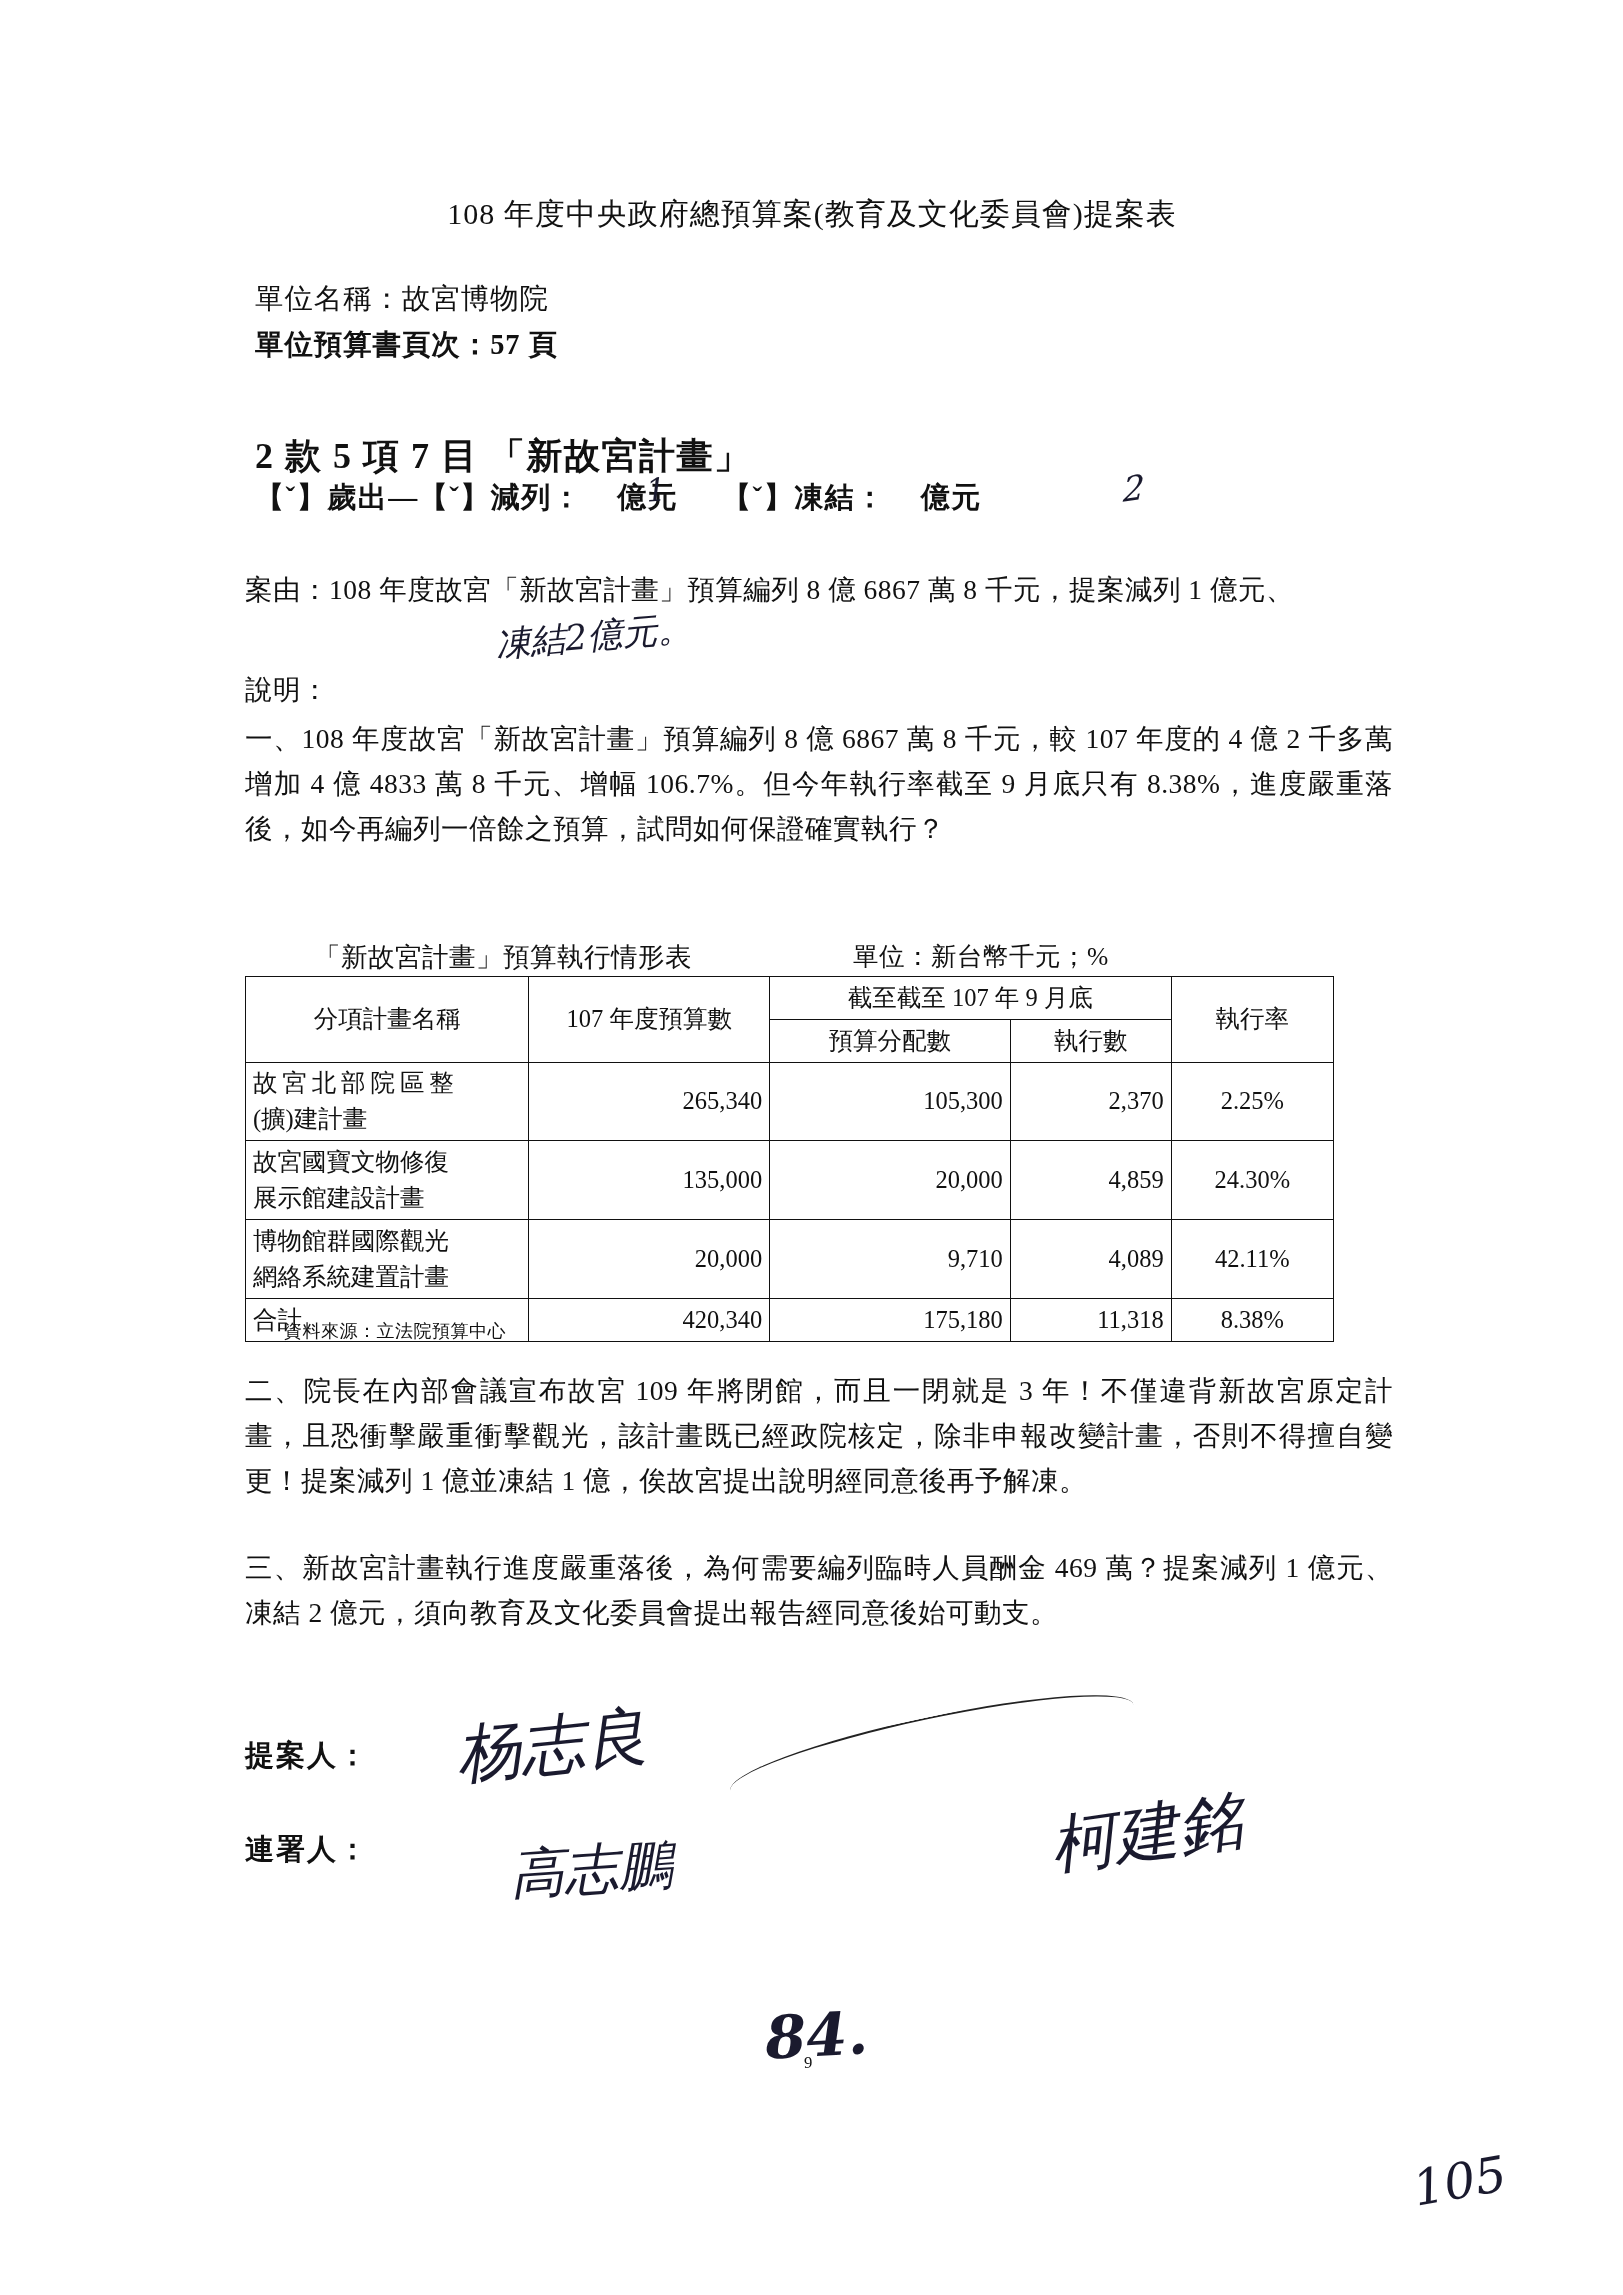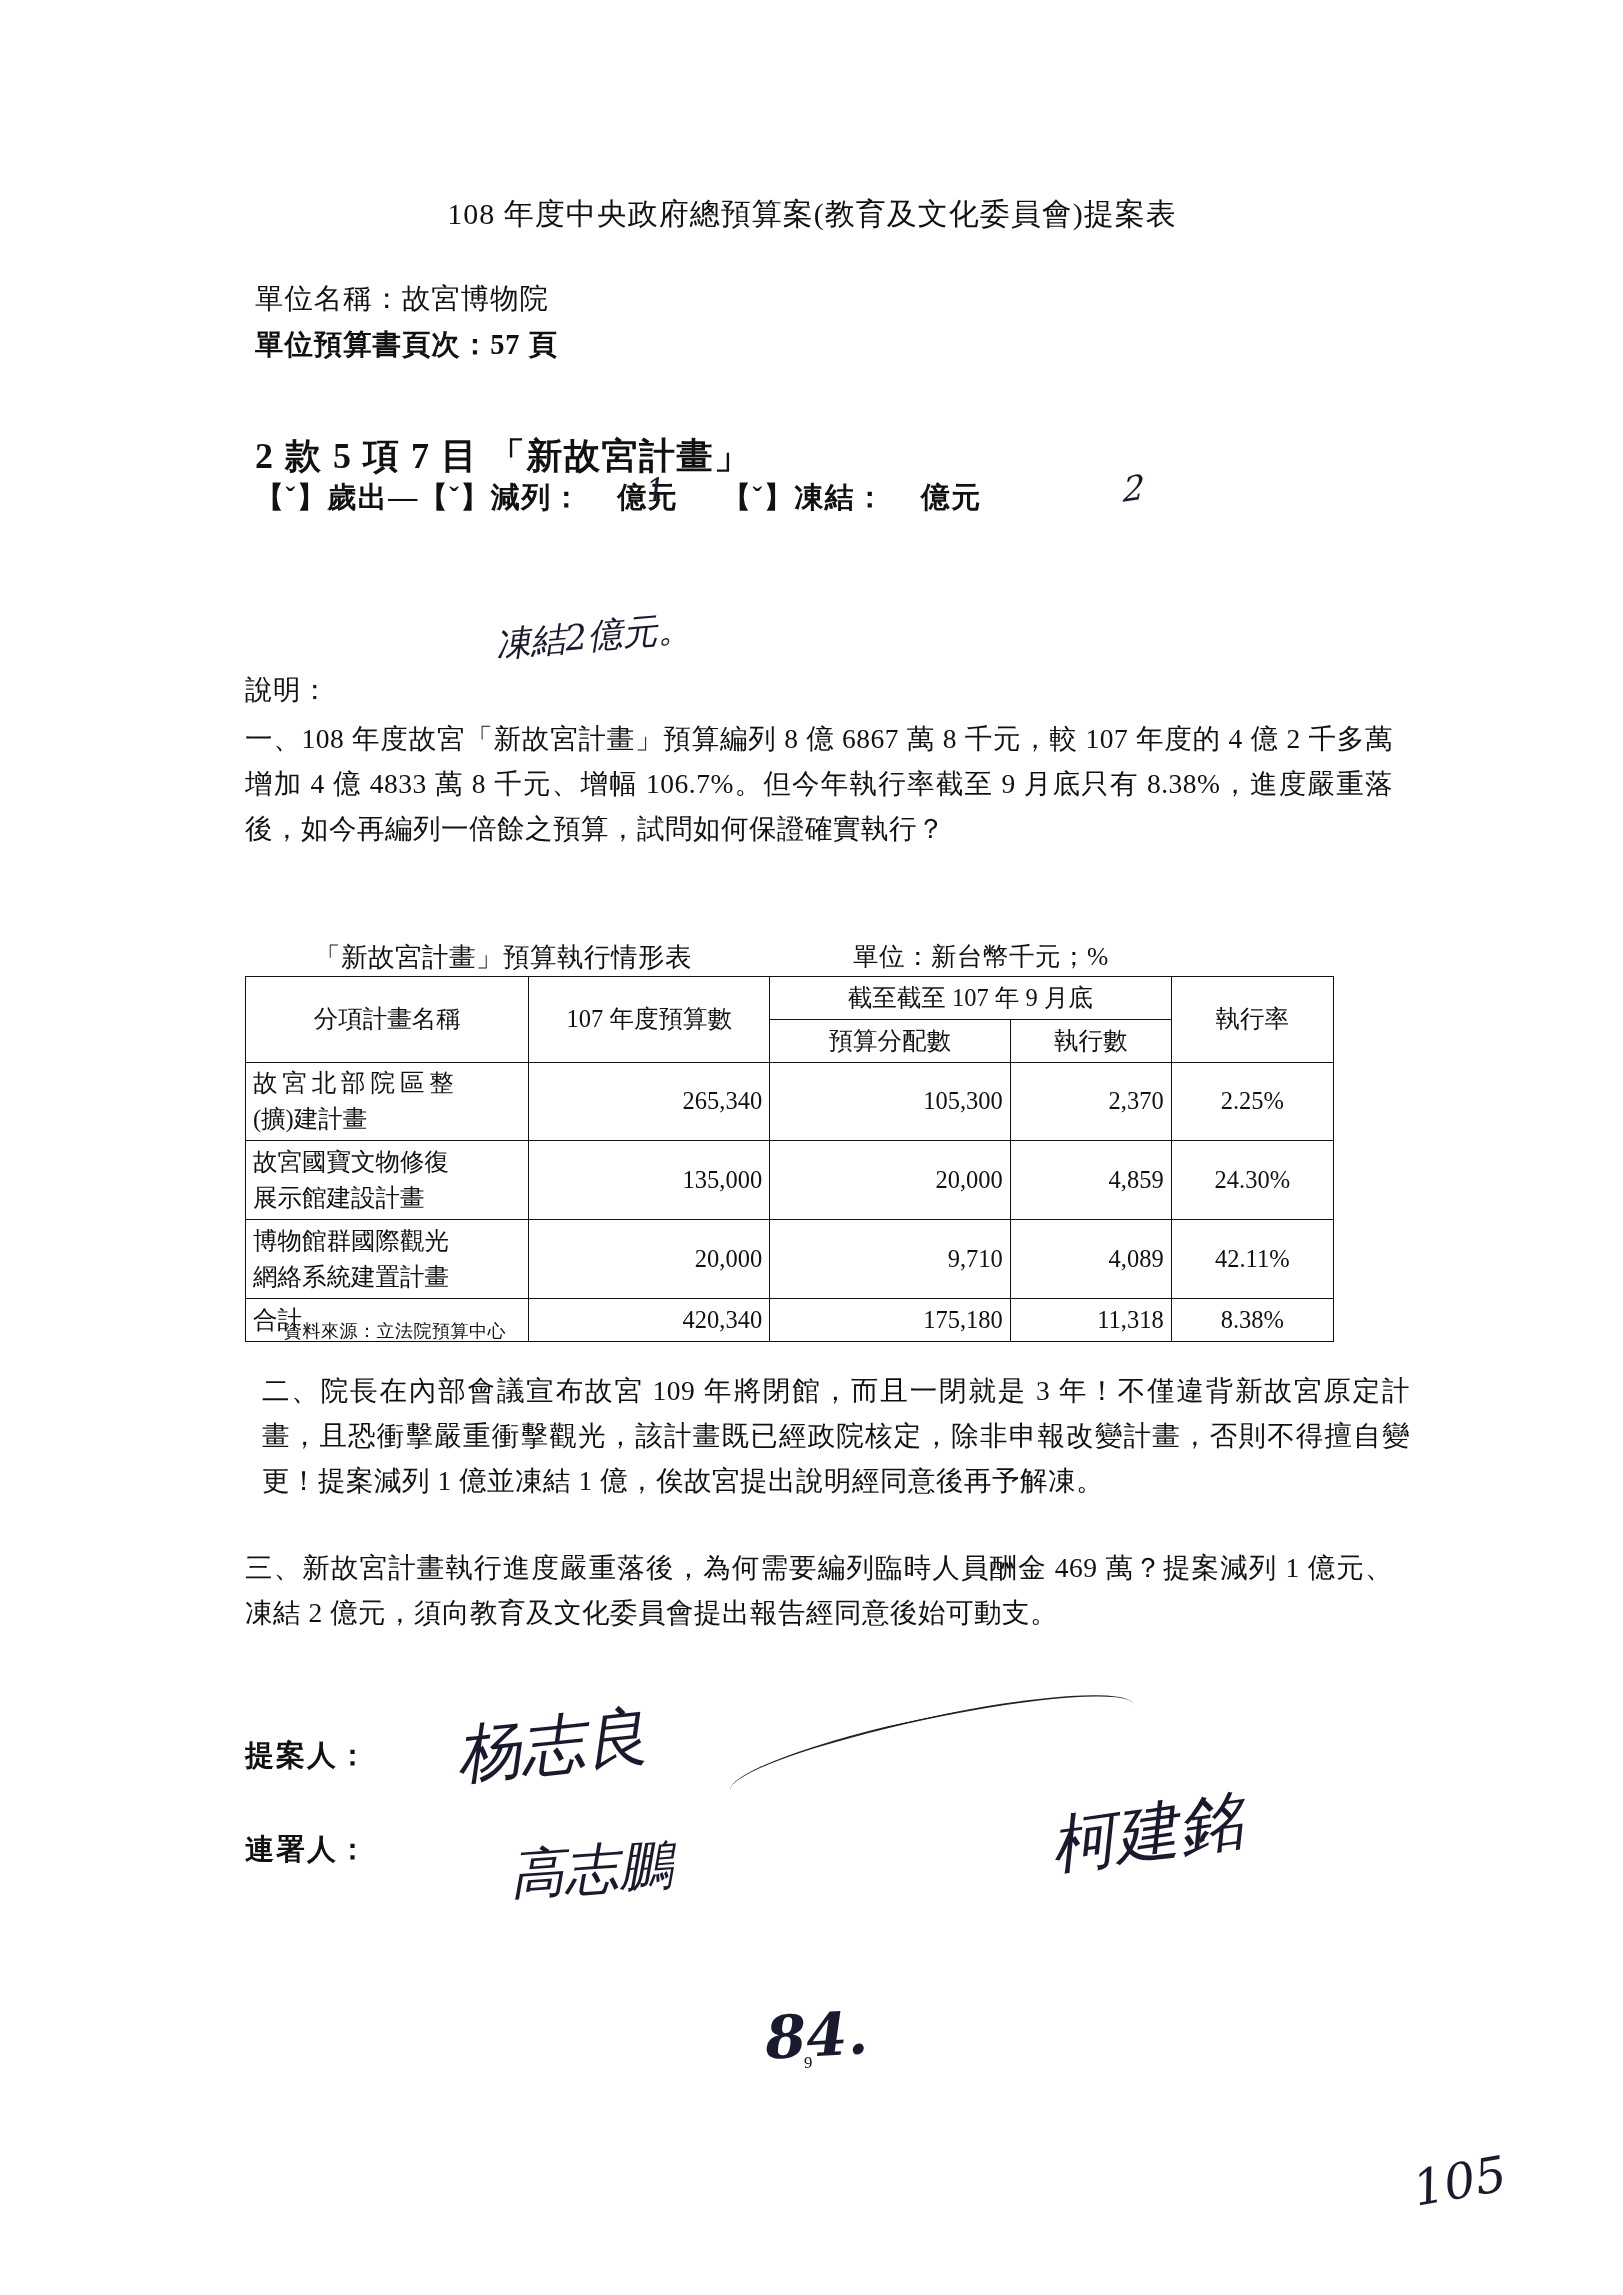--- a/index.html
+++ b/index.html
@@ -96,21 +96,21 @@
     left: 245px;
     width: 1148px;
     font-size: 27.5px;
     line-height: 45px;
     text-align: justify;
     letter-spacing: 0.5px;
   }
   .para.p-case { top: 567px; }
   .para.p-note { top: 667px; }
   .para.p-one  { top: 716px; }
-  .para.p-two  { top: 1368px; margin-left: 17px; }
+  .para.p-two  { top: 1368px; }
   .para.p-three{ top: 1545px; }
 
   .hw-case {
     position: absolute;
     top: 613px;
     left: 495px;
     font-size: 35px;
     transform: rotate(-5deg);
   }
 
@@ -243,20 +243,21 @@
   <div class="doc-title">108 年度中央政府總預算案(教育及文化委員會)提案表</div>
 
   <div class="unit-name">單位名稱：故宮博物院</div>
   <div class="unit-page">單位預算書頁次：57 頁</div>
 
   <div class="item-heading">2 款 5 項 7 目 「新故宮計畫」</div>
   <div class="item-action">【ˇ】歲出—【ˇ】減列：    億元     【ˇ】凍結：    億元</div>
   <div class="hw hw-1">1</div>
   <div class="hw hw-v">2</div>
 
+  <div class="para p-case">案由：108 年度故宮「新故宮計畫」預算編列 8 億 6867 萬 8 千元，提案減列 1 億元、</div>
   <div class="hw hw-case">凍結2億元。</div>
 
   <div class="para p-note">說明：</div>
   <div class="para p-one">一、108 年度故宮「新故宮計畫」預算編列 8 億 6867 萬 8 千元，較 107 年度的 4 億 2 千多萬增加 4 億 4833 萬 8 千元、增幅 106.7%。但今年執行率截至 9 月底只有 8.38%，進度嚴重落後，如今再編列一倍餘之預算，試問如何保證確實執行？</div>
 
   <div class="table-caption">「新故宮計畫」預算執行情形表</div>
   <div class="table-unit">單位：新台幣千元；%</div>
 
   <table class="budget">
     <thead>

